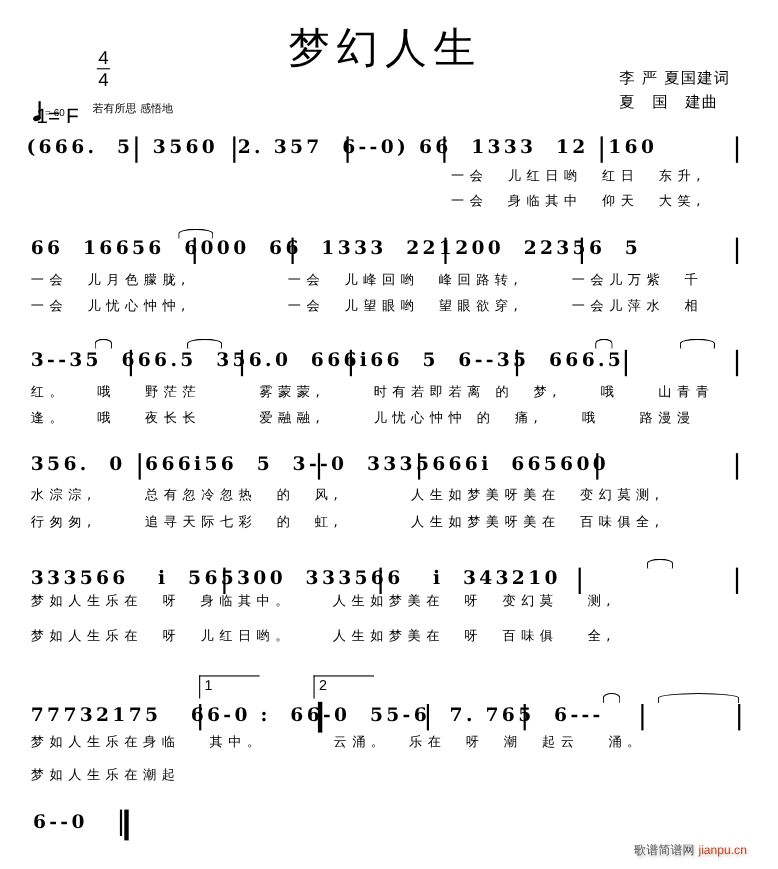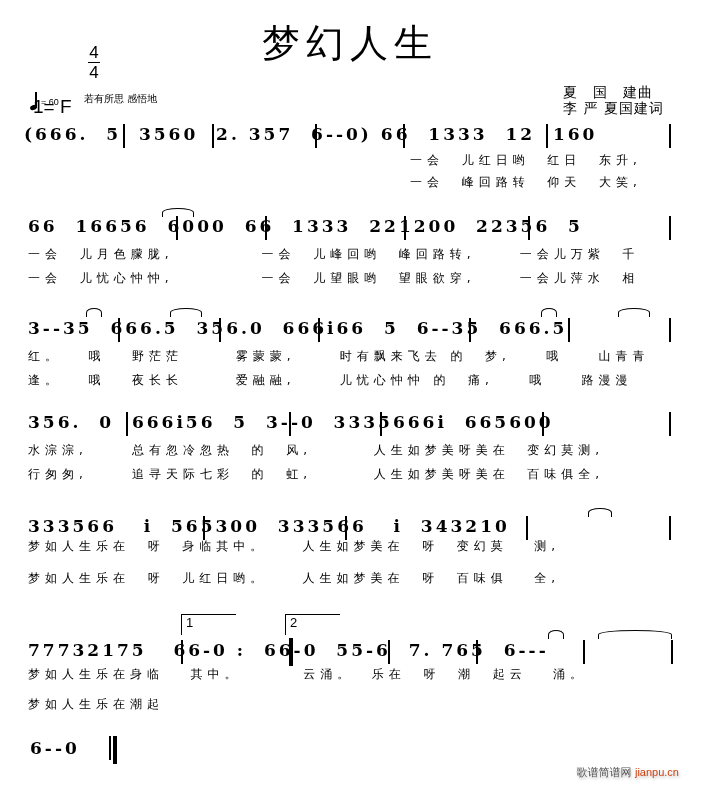--- a/index.html
+++ b/index.html
@@ -33,33 +33,33 @@
 <div class="abs key">1= F</div>
 <div class="abs ts">
   <div>4</div>
   <div style="height:1px;background:#000;margin:0 0 1px 0;"></div>
   <div>4</div>
 </div>
 <div class="abs tempo">
   <span class="note-icon"><span class="stem"></span><span class="head"></span></span><span class="tempo-val">= 60</span>
 </div>
 <div class="abs expr">若有所思 感悟地</div>
-<div class="abs credit" style="left:563px; top:62px;margin-top:38px;">李 严 夏国建词</div>
+<div class="abs credit" style="left:563px; top:62px;">李 严 夏国建词</div>
 <div class="abs credit" style="left:563px; top:84px;">夏　国　建曲</div>
 
 <div class="row" style="top:124px;">
   <div class="notes" style="left:24px;">(666.  5  3560  2. 357  6--0) 66  1333  12  160</div>
   <div class="bar" style="left:123px; top:0;"></div>
   <div class="bar" style="left:212px; top:0;"></div>
   <div class="bar" style="left:315px; top:0;"></div>
   <div class="bar" style="left:403px; top:0;"></div>
   <div class="bar" style="left:546px; top:0;"></div>
   <div class="bar" style="left:669px; top:0;"></div>
   <div class="lyric" style="left:410px; top:28px;">一会  儿红日哟  红日  东升,</div>
-  <div class="lyric" style="left:410px; top:50px;">一会  峰回路转  仰天  大笑,</div>
+  <div class="lyric" style="left:410px; top:50px;">一会  身临其中  仰天  大笑,</div>
 </div>
 
 <div class="row" style="top:216px;">
   <div class="notes" style="left:28px;">66  16656  6000  66  1333  221200  22356  5</div>
   <div class="tie" style="left:162px; top:-8px; width:30px;"></div>
   <div class="bar" style="left:176px; top:0;"></div>
   <div class="bar" style="left:265px; top:0;"></div>
   <div class="bar" style="left:404px; top:0;"></div>
   <div class="bar" style="left:528px; top:0;"></div>
   <div class="bar" style="left:669px; top:0;"></div>
@@ -72,21 +72,21 @@
   <div class="tie" style="left:86px; top:-10px; width:14px;"></div>
   <div class="tie" style="left:170px; top:-10px; width:30px;"></div>
   <div class="tie" style="left:541px; top:-10px; width:14px;"></div>
   <div class="tie" style="left:618px; top:-10px; width:30px;"></div>
   <div class="bar" style="left:118px; top:0;"></div>
   <div class="bar" style="left:219px; top:0;"></div>
   <div class="bar" style="left:318px; top:0;"></div>
   <div class="bar" style="left:469px; top:0;"></div>
   <div class="bar" style="left:568px; top:0;"></div>
   <div class="bar" style="left:669px; top:0;"></div>
-  <div class="lyric" style="left:28px; top:30px;">红。   哦   野茫茫      雾蒙蒙,     时有飘来飞去 的  梦,    哦    山青青</div>
+  <div class="lyric" style="left:28px; top:30px;">红。   哦   野茫茫      雾蒙蒙,     时有若即若离 的  梦,    哦    山青青</div>
   <div class="lyric" style="left:28px; top:54px;">逢。   哦   夜长长      爱融融,     儿忧心忡忡 的  痛,    哦    路漫漫</div>
 </div>
 
 <div class="row" style="top:412px;">
   <div class="notes" style="left:28px;">356.  0  666i56  5  3--0  3335666i  665600</div>
   <div class="bar" style="left:126px; top:0;"></div>
   <div class="bar" style="left:289px; top:0;"></div>
   <div class="bar" style="left:380px; top:0;"></div>
   <div class="bar" style="left:542px; top:0;"></div>
   <div class="bar" style="left:669px; top:0;"></div>

